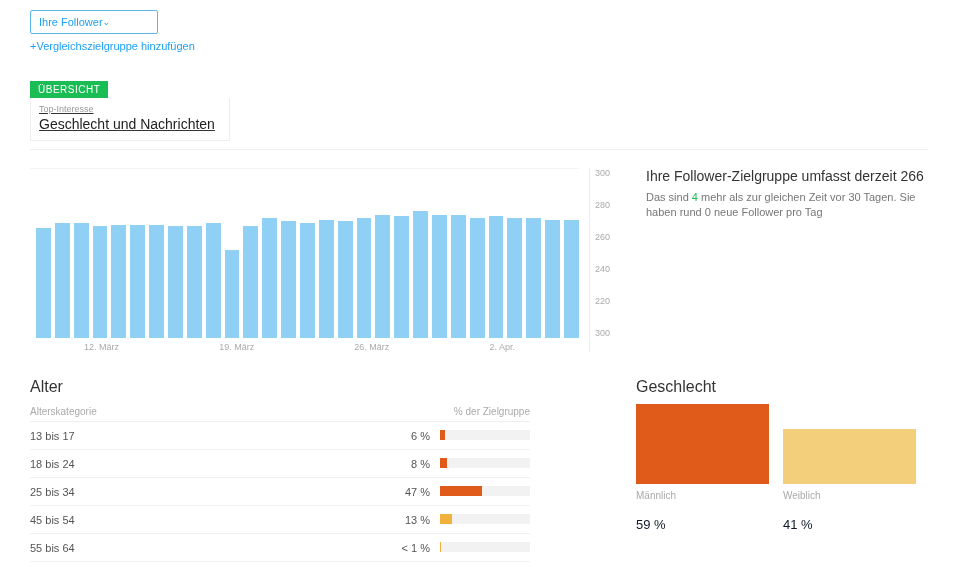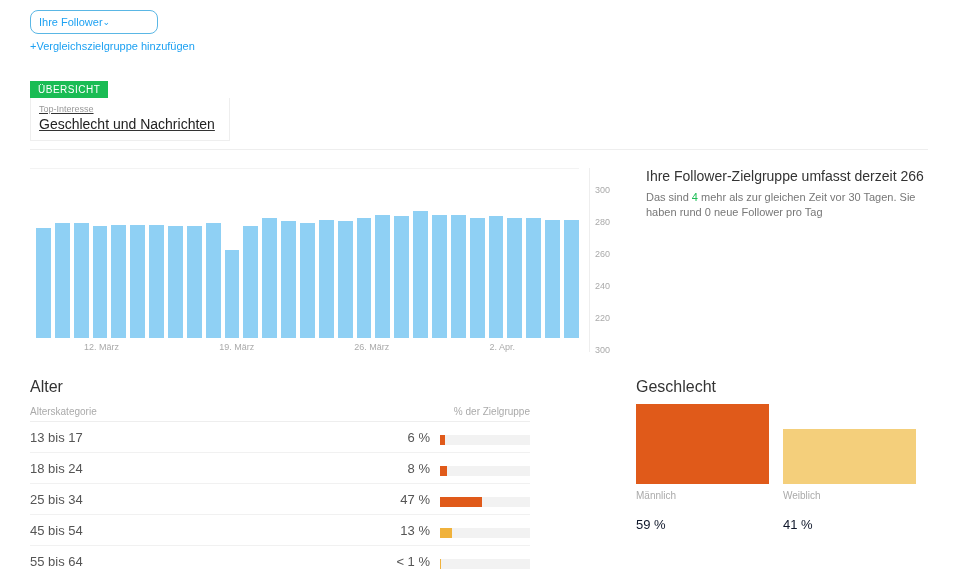--- a/index.html
+++ b/index.html
@@ -11,21 +11,21 @@
     width: 958px;
     padding: 10px 30px 20px 30px;
   }
   .dropdown {
     display: inline-flex;
     align-items: center;
     border: 1px solid #5ab7e5;
     color: #1da1f2;
     padding: 5px 8px;
     width: 128px;
-    border-radius: 8px;
+    border-radius: 2px;
     font-size: 11px;
   }
   .dropdown .chev { font-size: 9px; color:#1da1f2; }
   .add-compare { color:#1da1f2; font-size:11px; display:inline-block; margin-top:6px; text-decoration:none; }
   .overview-card {
     margin-top: 28px;
     width: 200px;
     text-decoration: underline;
   }
   .overview-tag {
@@ -37,32 +37,32 @@
   .overview-body .big { font-size:14px; color:#222;}
   .hr { border:none; border-top:1px solid #eee; margin:8px 0 0 0;}
   .row { display:flex; margin-top:18px; }
   
   
   .follower-chart { width:560px; border-right:1px solid #eee; padding-right:10px; position:relative;}
   .bars { display:flex; align-items:flex-end; height:170px; gap:4px; padding-left:6px; border-top:1px solid #f3f3f3;}
   .bars > div { flex:1; background:#8fd0f4; }
   .xaxis { display:flex; gap:4px; font-size:9px; color:#aaa; padding-left:6px; margin-top:4px;}
   .xaxis > div { flex:1; text-align:right; white-space:nowrap;}
-  .yaxis { position:absolute; right:-36px; top:17px; height:170px; display:flex; flex-direction:column; justify-content:space-between; font-size:9px; color:#aaa; text-align:left; width:30px;}
+  .yaxis { position:absolute; right:-36px; top:0; height:170px; display:flex; flex-direction:column; justify-content:space-between; font-size:9px; color:#aaa; text-align:left; width:30px;}
   
   .follower-text { margin-left:56px; width:280px;}
   .follower-text h3 { font-size:14px; font-weight:normal; color:#333; margin-bottom:6px;}
   .follower-text p { font-size:11px; color:#777; line-height:1.4;}
   .follower-text .green { color:#1abc54;}
   
   
   h4.section { font-size:16px; font-weight:normal; color:#333; margin-bottom:6px;}
   .age-wrap { width:500px;}
   .age-head { display:flex; justify-content:space-between; font-size:10px; color:#aaa; padding:4px 0; border-bottom:1px solid #eee;}
-  .age-row { display:flex; align-items:flex-end; font-size:13px; color:#555; padding:8px 0 7px 0; border-bottom:1px solid #f1f1f1;}
+  .age-row { display:flex; align-items:flex-start; font-size:11px; color:#555; padding:8px 0 7px 0; border-bottom:1px solid #f1f1f1;}
   .age-row .label { width:160px;}
   .age-row .pct { width:250px; text-align:right; padding-right:10px;}
   .age-row .bar-cell { width:90px; position:relative;}
   .age-row .bar-bg { background:#f2f2f2; height:10px; width:100%;}
   .age-row .bar-fg { position:absolute; left:0; top:0; height:10px;}
   
   
   .gender-wrap { margin-left:106px; width:280px;}
   .gender-bars { display:flex; gap:14px; align-items:flex-end; height:80px; margin-top:8px;}
   .gender-bars > div { flex:1;}

